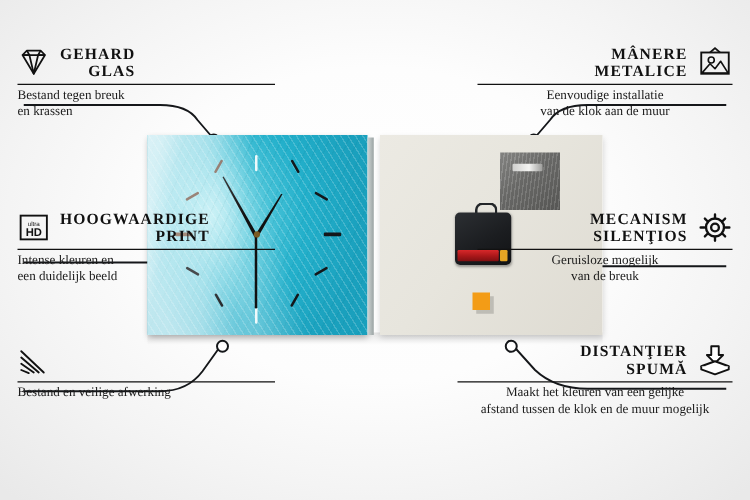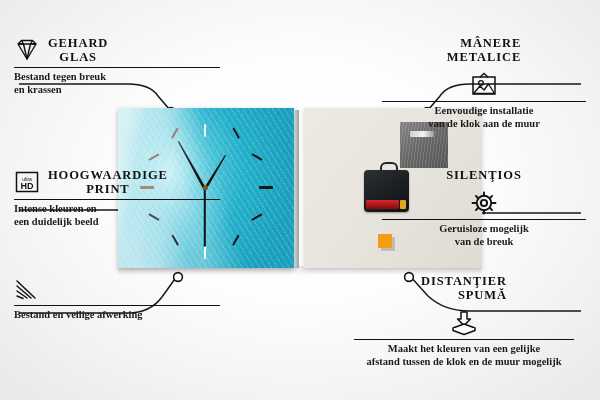--- a/index.html
+++ b/index.html
@@ -9,42 +9,42 @@
     background:#ffffff;
   }
   #stage{
     position:relative;width:600px;height:400px;overflow:hidden;
     background:
       radial-gradient(ellipse 70% 75% at 50% 45%, #ffffff 0%, #fdfdfd 42%, #f4f4f4 70%, #e9e9e9 100%);
   }
   
   .feature{position:absolute;}
   .feat-head{display:flex;align-items:center;gap:8px;}
-  .feat-head.right{flex-direction:column;justify-content:flex-end;}
+  .feat-head.right{justify-content:flex-end;}
   .feat-title{
     font-family:"Liberation Serif", serif;
     font-size:12.5px;letter-spacing:.9px;color:#111;
     font-weight:700;line-height:14px;text-transform:uppercase;
   }
-  .feature.left .feat-title{text-align:center;}
+  .feature.left .feat-title{text-align:right;}
   .feature.right .feat-title{text-align:right;}
   .rule{height:0;border-top:1.4px solid #111;margin-top:3px;}
   .feat-desc{
     font-family:"Liberation Serif", serif;
-    font-size:10.5px;line-height:12.5px;color:#1b1b1b;margin-top:3px;font-weight:bold;
+    font-size:10.5px;line-height:12.5px;color:#1b1b1b;margin-top:3px;
   }
   .feature.right .feat-desc{text-align:center;}
   .ico{flex:0 0 auto;display:block;}
   
   #f-glass   {left:14px;  top:36px;  width:206px;}
   #f-print   {left:14px;  top:168px; width:206px;}
   #f-edges   {left:14px;  top:278px; width:206px;}
   #f-handles {left:382px; top:36px;  width:204px;}
   #f-mech    {left:382px; top:168px; width:204px;}
-  #f-spacer  {left:354px; top:274px; width:220px;}
+  #f-spacer  {left:366px; top:274px; width:220px;}
 
   
   #wires{position:absolute;left:0;top:0;width:600px;height:400px;pointer-events:none;}
 
   
   #photo{
     position:absolute;left:118px;top:108px;width:364px;height:160px;
   }
   
   #clock{
@@ -250,20 +250,21 @@
     <div class="rule"></div>
     <div class="feat-desc">
       <div>Eenvoudige installatie</div>
       <div>van de klok aan de muur</div>
     </div>
   </div>
 
   <div class="feature right" id="f-mech">
     <div class="feat-head right">
       <div>
+        <div class="feat-title">MECANISM</div>
         <div class="feat-title">SILENŢIOS</div>
       </div>
       <svg class="ico" width="28" height="26" viewBox="0 0 28 26">
         <g fill="none" stroke="#111" stroke-width="1.9" stroke-linecap="round">
           <path d="M14,2.5 L14,5.5 M14,20.5 L14,23.5 M5.9,5.9 L8,8 M20,18 L22.1,20.1 M2.5,13 L5.5,13 M22.5,13 L25.5,13 M5.9,20.1 L8,18 M20,8 L22.1,5.9"></path>
           <circle cx="14" cy="13" r="7.2"></circle>
           <circle cx="14" cy="13" r="3.1"></circle>
         </g>
       </svg>
     </div>

